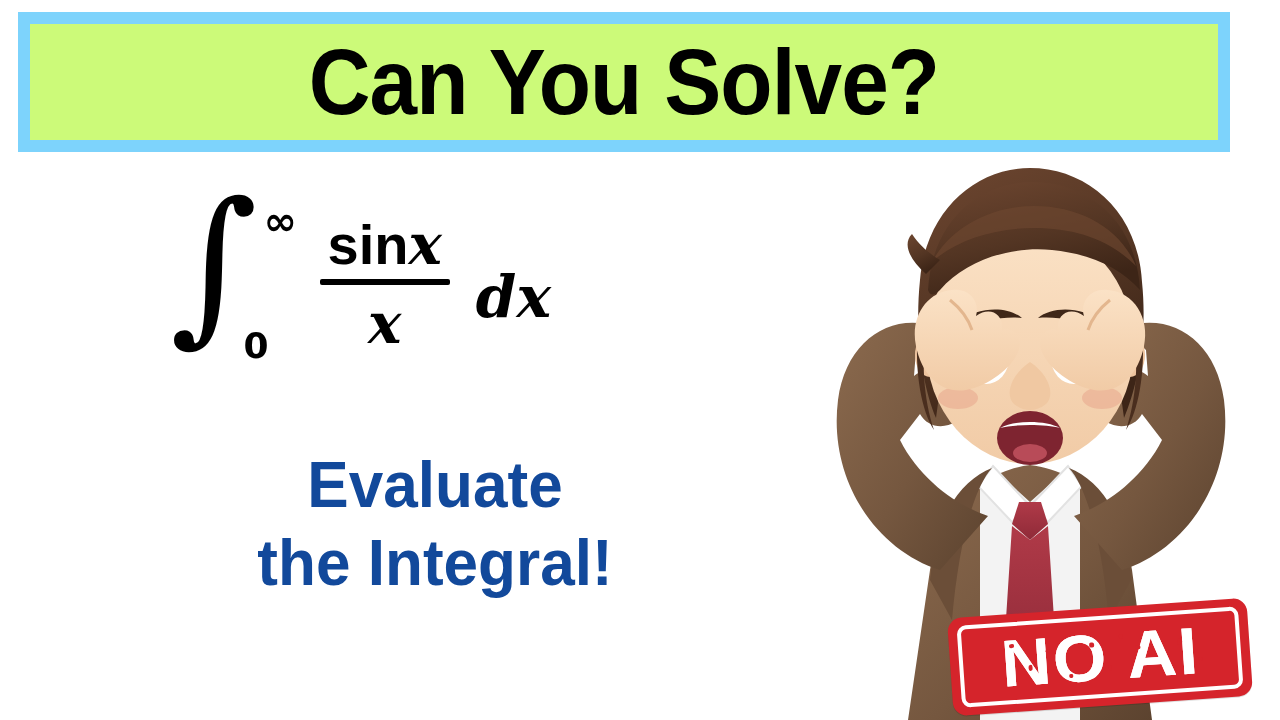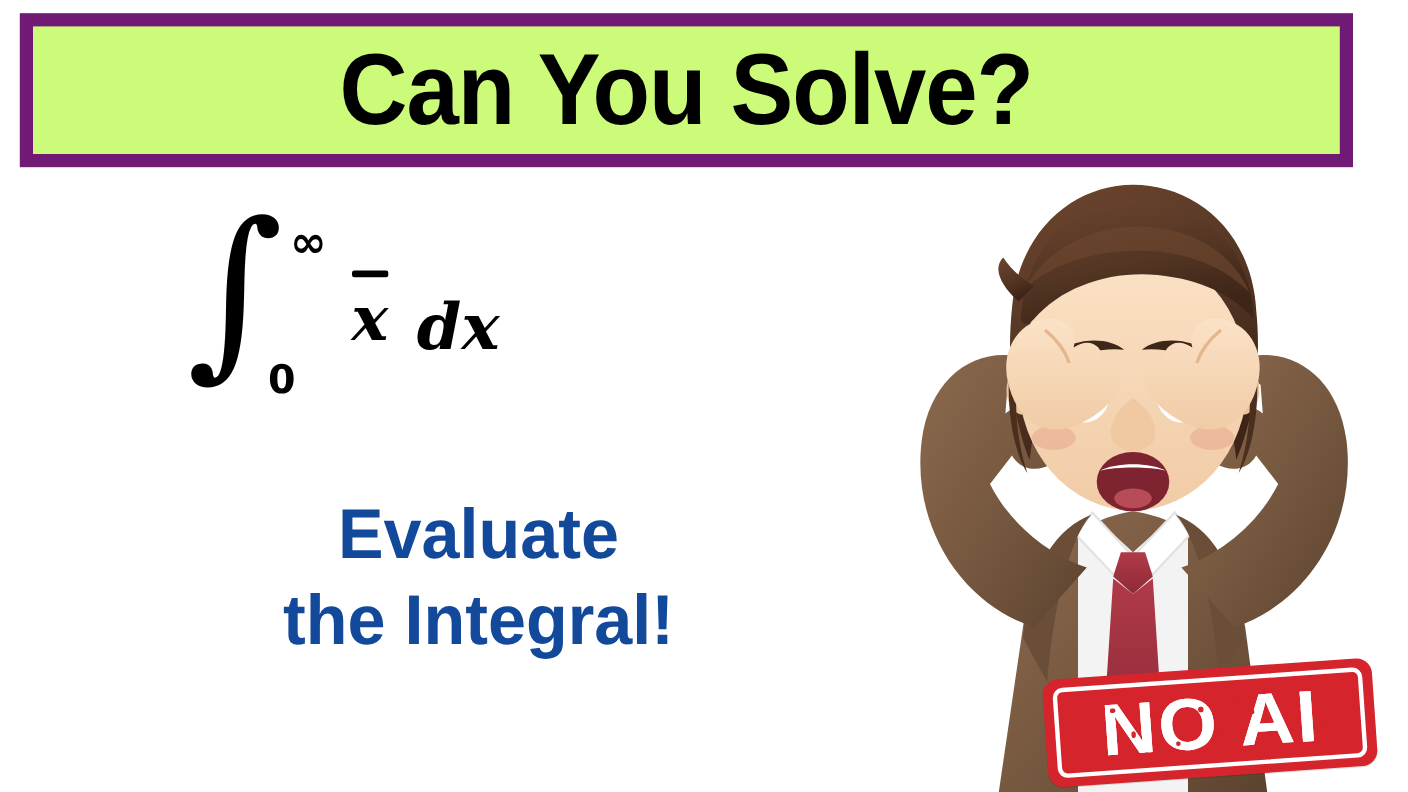--- a/index.html
+++ b/index.html
@@ -8,21 +8,21 @@
     background:#ffffff;
     font-family:"Liberation Sans", sans-serif;
     position:relative;
   }
 
   
   .banner{
     position:absolute;
     left:18px; top:12px;
     width:1212px; height:140px;
-    background:#701a75;
+    background:#7dd3fc;
     padding:12px;
   }
   .banner-inner{
     width:100%; height:100%;
     background:#ccfa79;
     display:flex; align-items:center; justify-content:center;
   }
   .banner-title{
     font-family:"Liberation Sans Narrow","Liberation Sans",sans-serif;
     font-weight:700;
@@ -167,20 +167,21 @@
 </div>
 
 <div class="formula">
   <div class="integral-group">
     <span class="int-sign">∫</span>
     <span class="limits">
       <span class="lim-top">∞</span>
       <span class="lim-bot">0</span>
     </span>
     <span class="fraction">
+      <span class="frac-num"><span>sin</span><span class="var">x</span></span>
       <span class="frac-bar"></span>
       <span class="frac-den">x</span>
     </span>
     <span class="dx">dx</span>
   </div>
 </div>
 
 <div class="cta">
   <div>Evaluate</div>
   <div>the Integral!</div>

